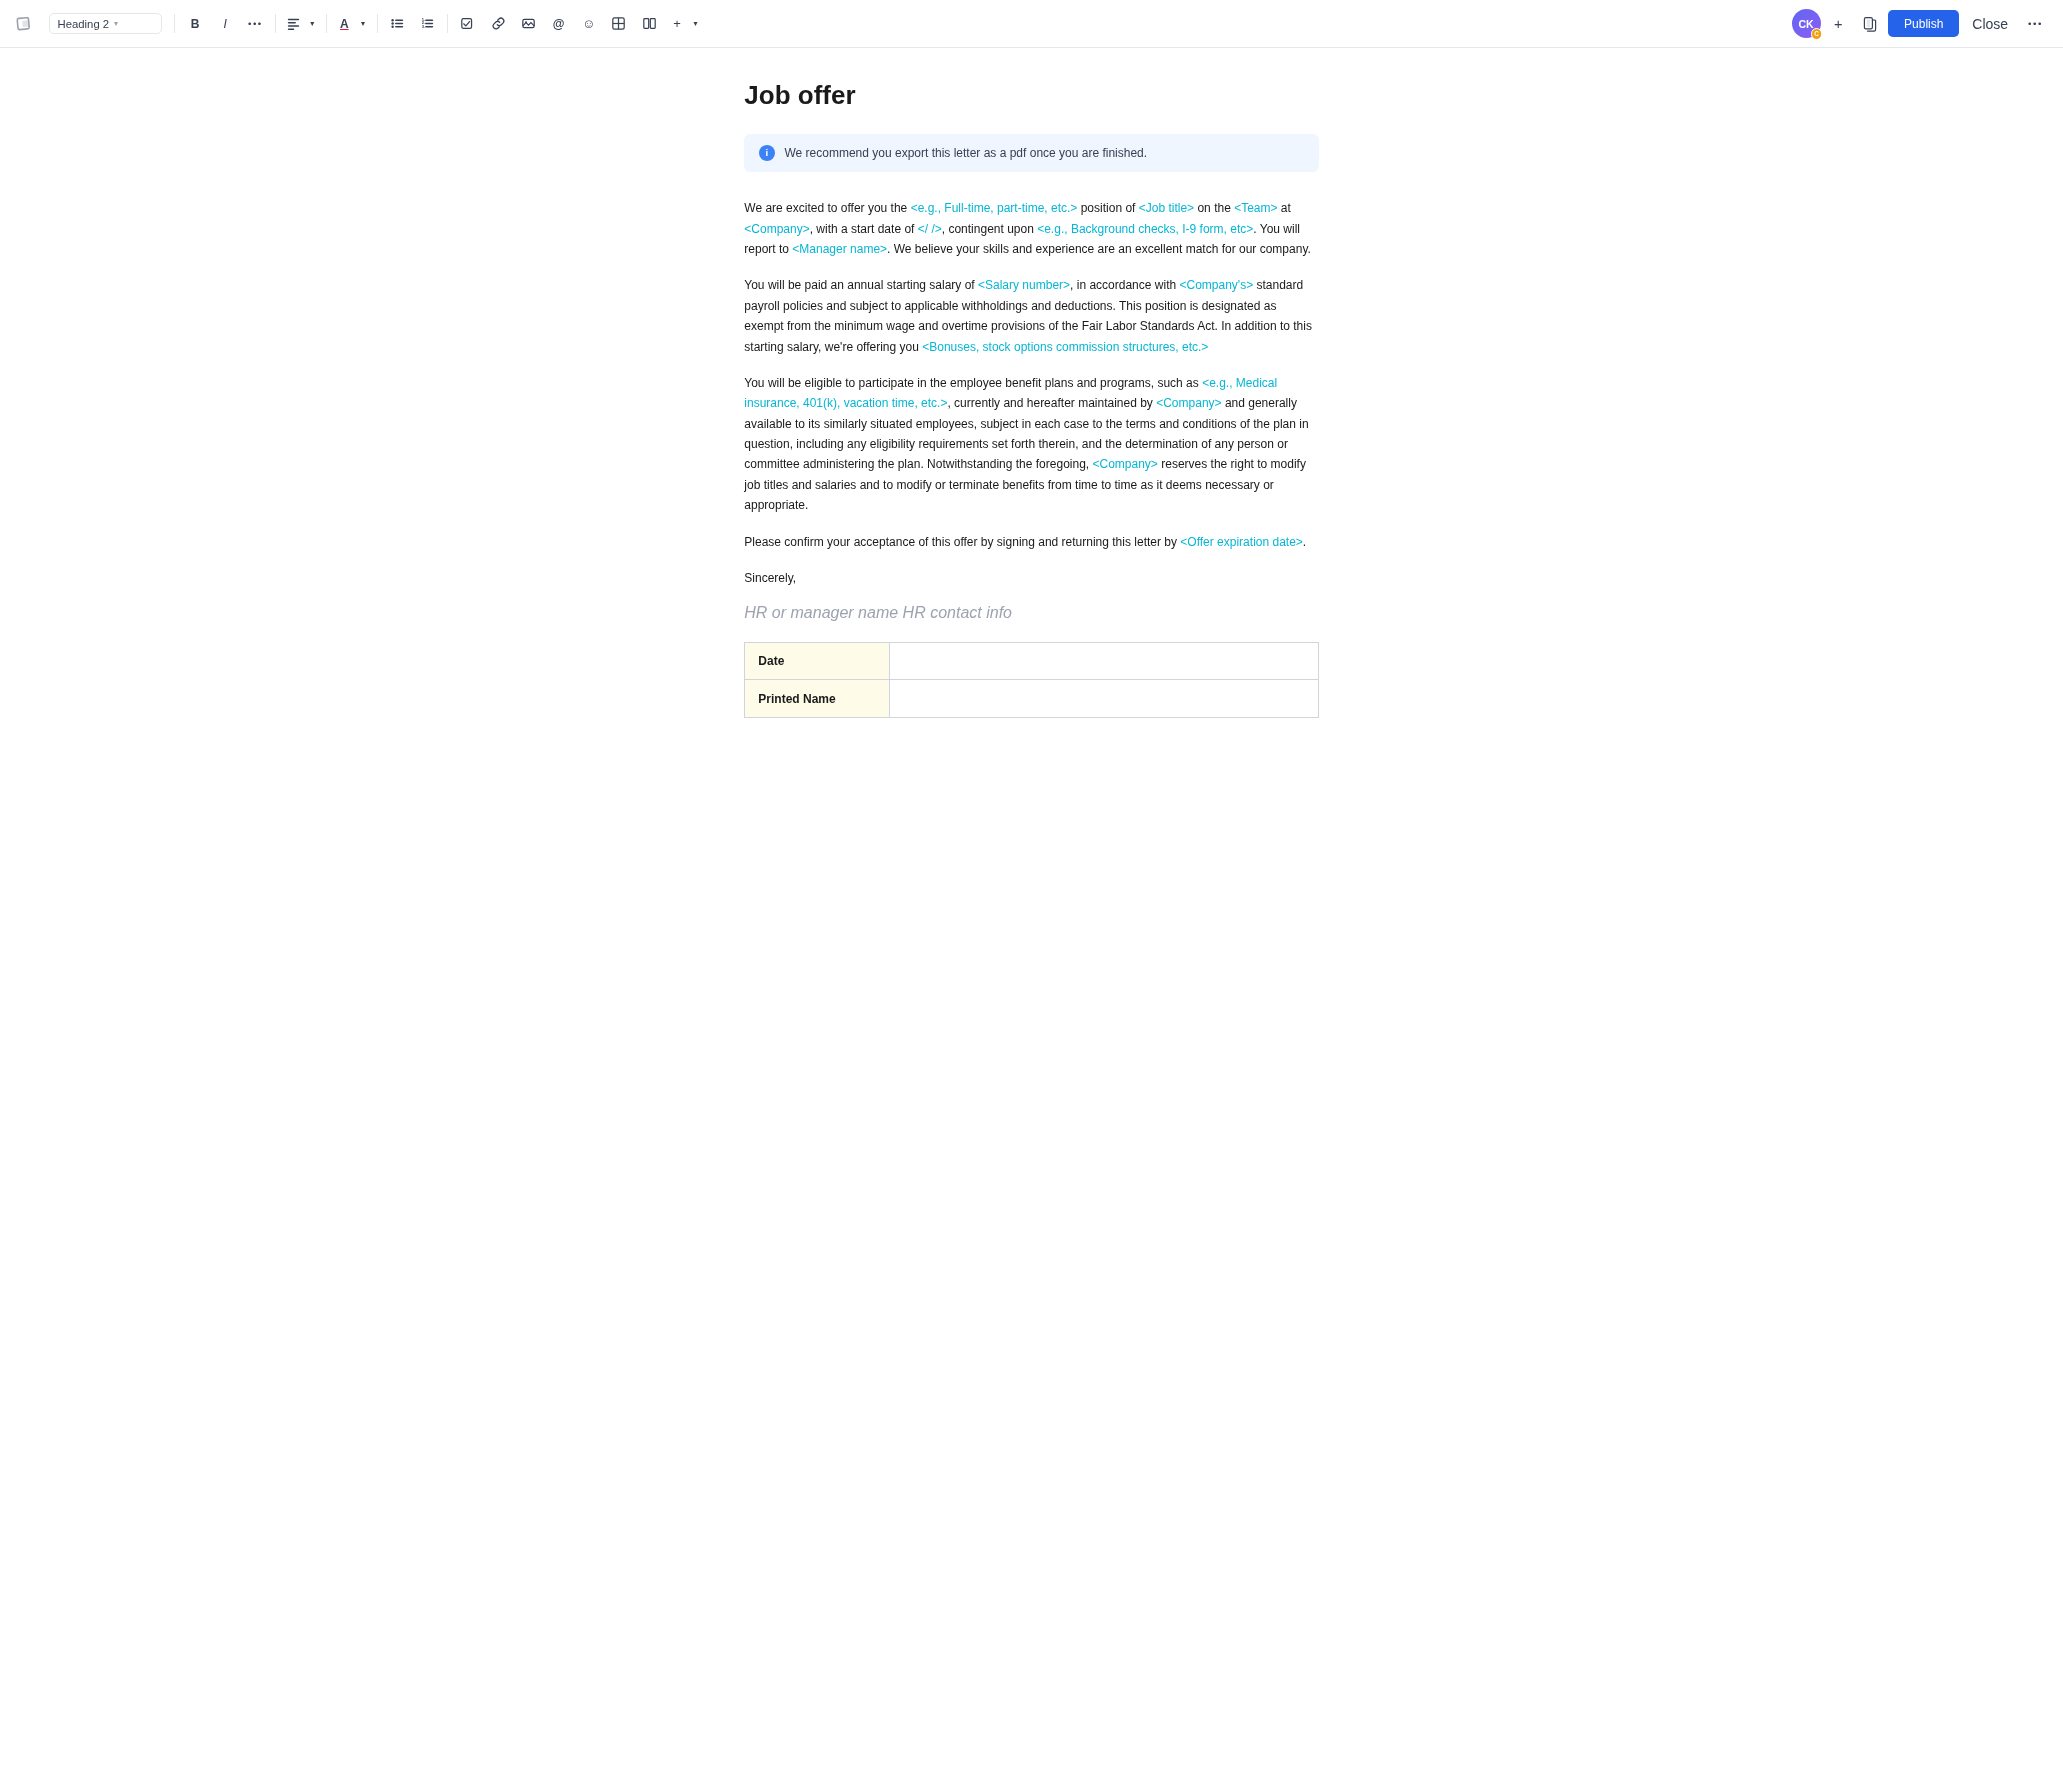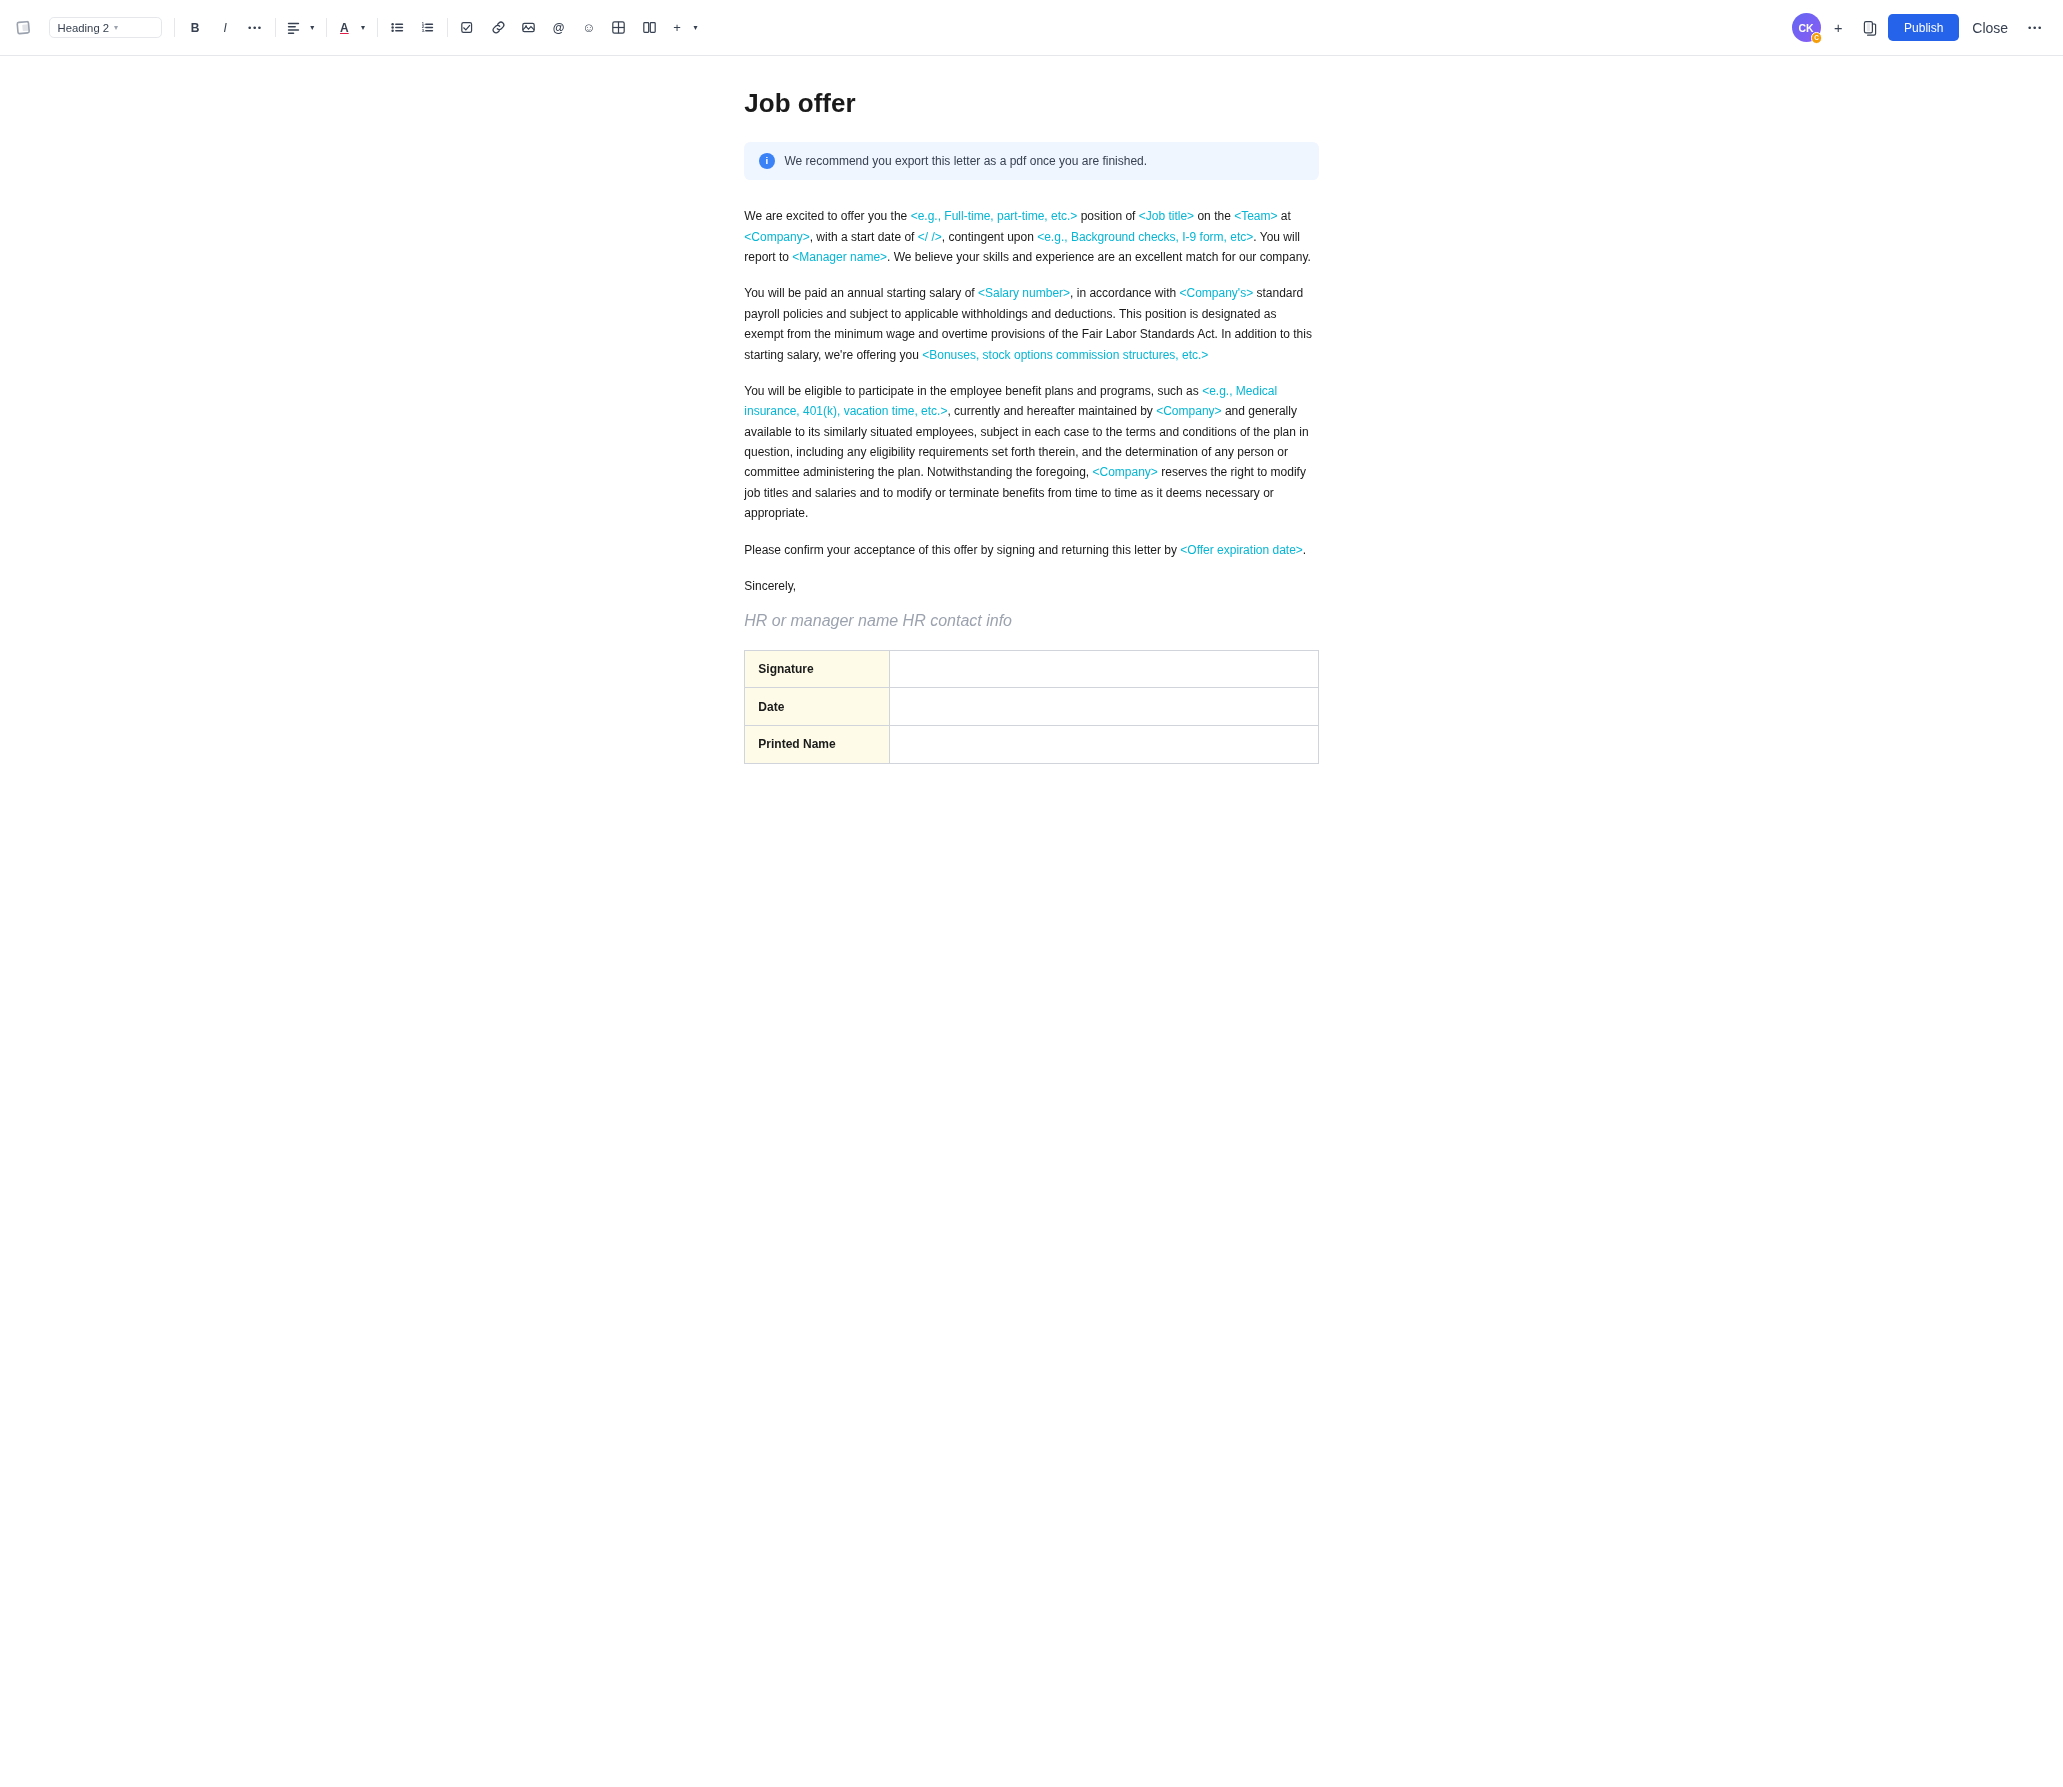--- a/index.html
+++ b/index.html
@@ -4,21 +4,21 @@
   <style>
     * { box-sizing: border-box; margin: 0; padding: 0; }
     body { font-family: -apple-system, BlinkMacSystemFont, 'Segoe UI', sans-serif; background: #fff; color: #333; font-size: 13px; }
 
     
     .toolbar {
       display: flex;
       align-items: center;
       border-bottom: 0.8px solid #e5e7eb;
       padding: 0 13px;
-      height: 56px;
+      height: 48px;
       gap: 3.2px;
       position: sticky;
       top: 0;
       background: #fff;
       z-index: 100;
     }
     .toolbar-logo {
       width: 26px;
       height: 26px;
       margin-right: 6.4px;
@@ -319,24 +319,20 @@
   </p>
 
 
   <p class="body-text">Sincerely,</p>
 
   <p class="placeholder-text">HR or manager name HR contact info</p>
 
   <table class="signature-table">
     <tbody>
       <tr>
-        <td><span>Signature</span></td>
-        <td></td>
-      </tr>
-      <tr>
         <td><span>Date</span></td>
         <td></td>
       </tr>
       <tr>
         <td><span>Printed Name</span></td>
         <td></td>
       </tr>
     </tbody>
   </table>
 

